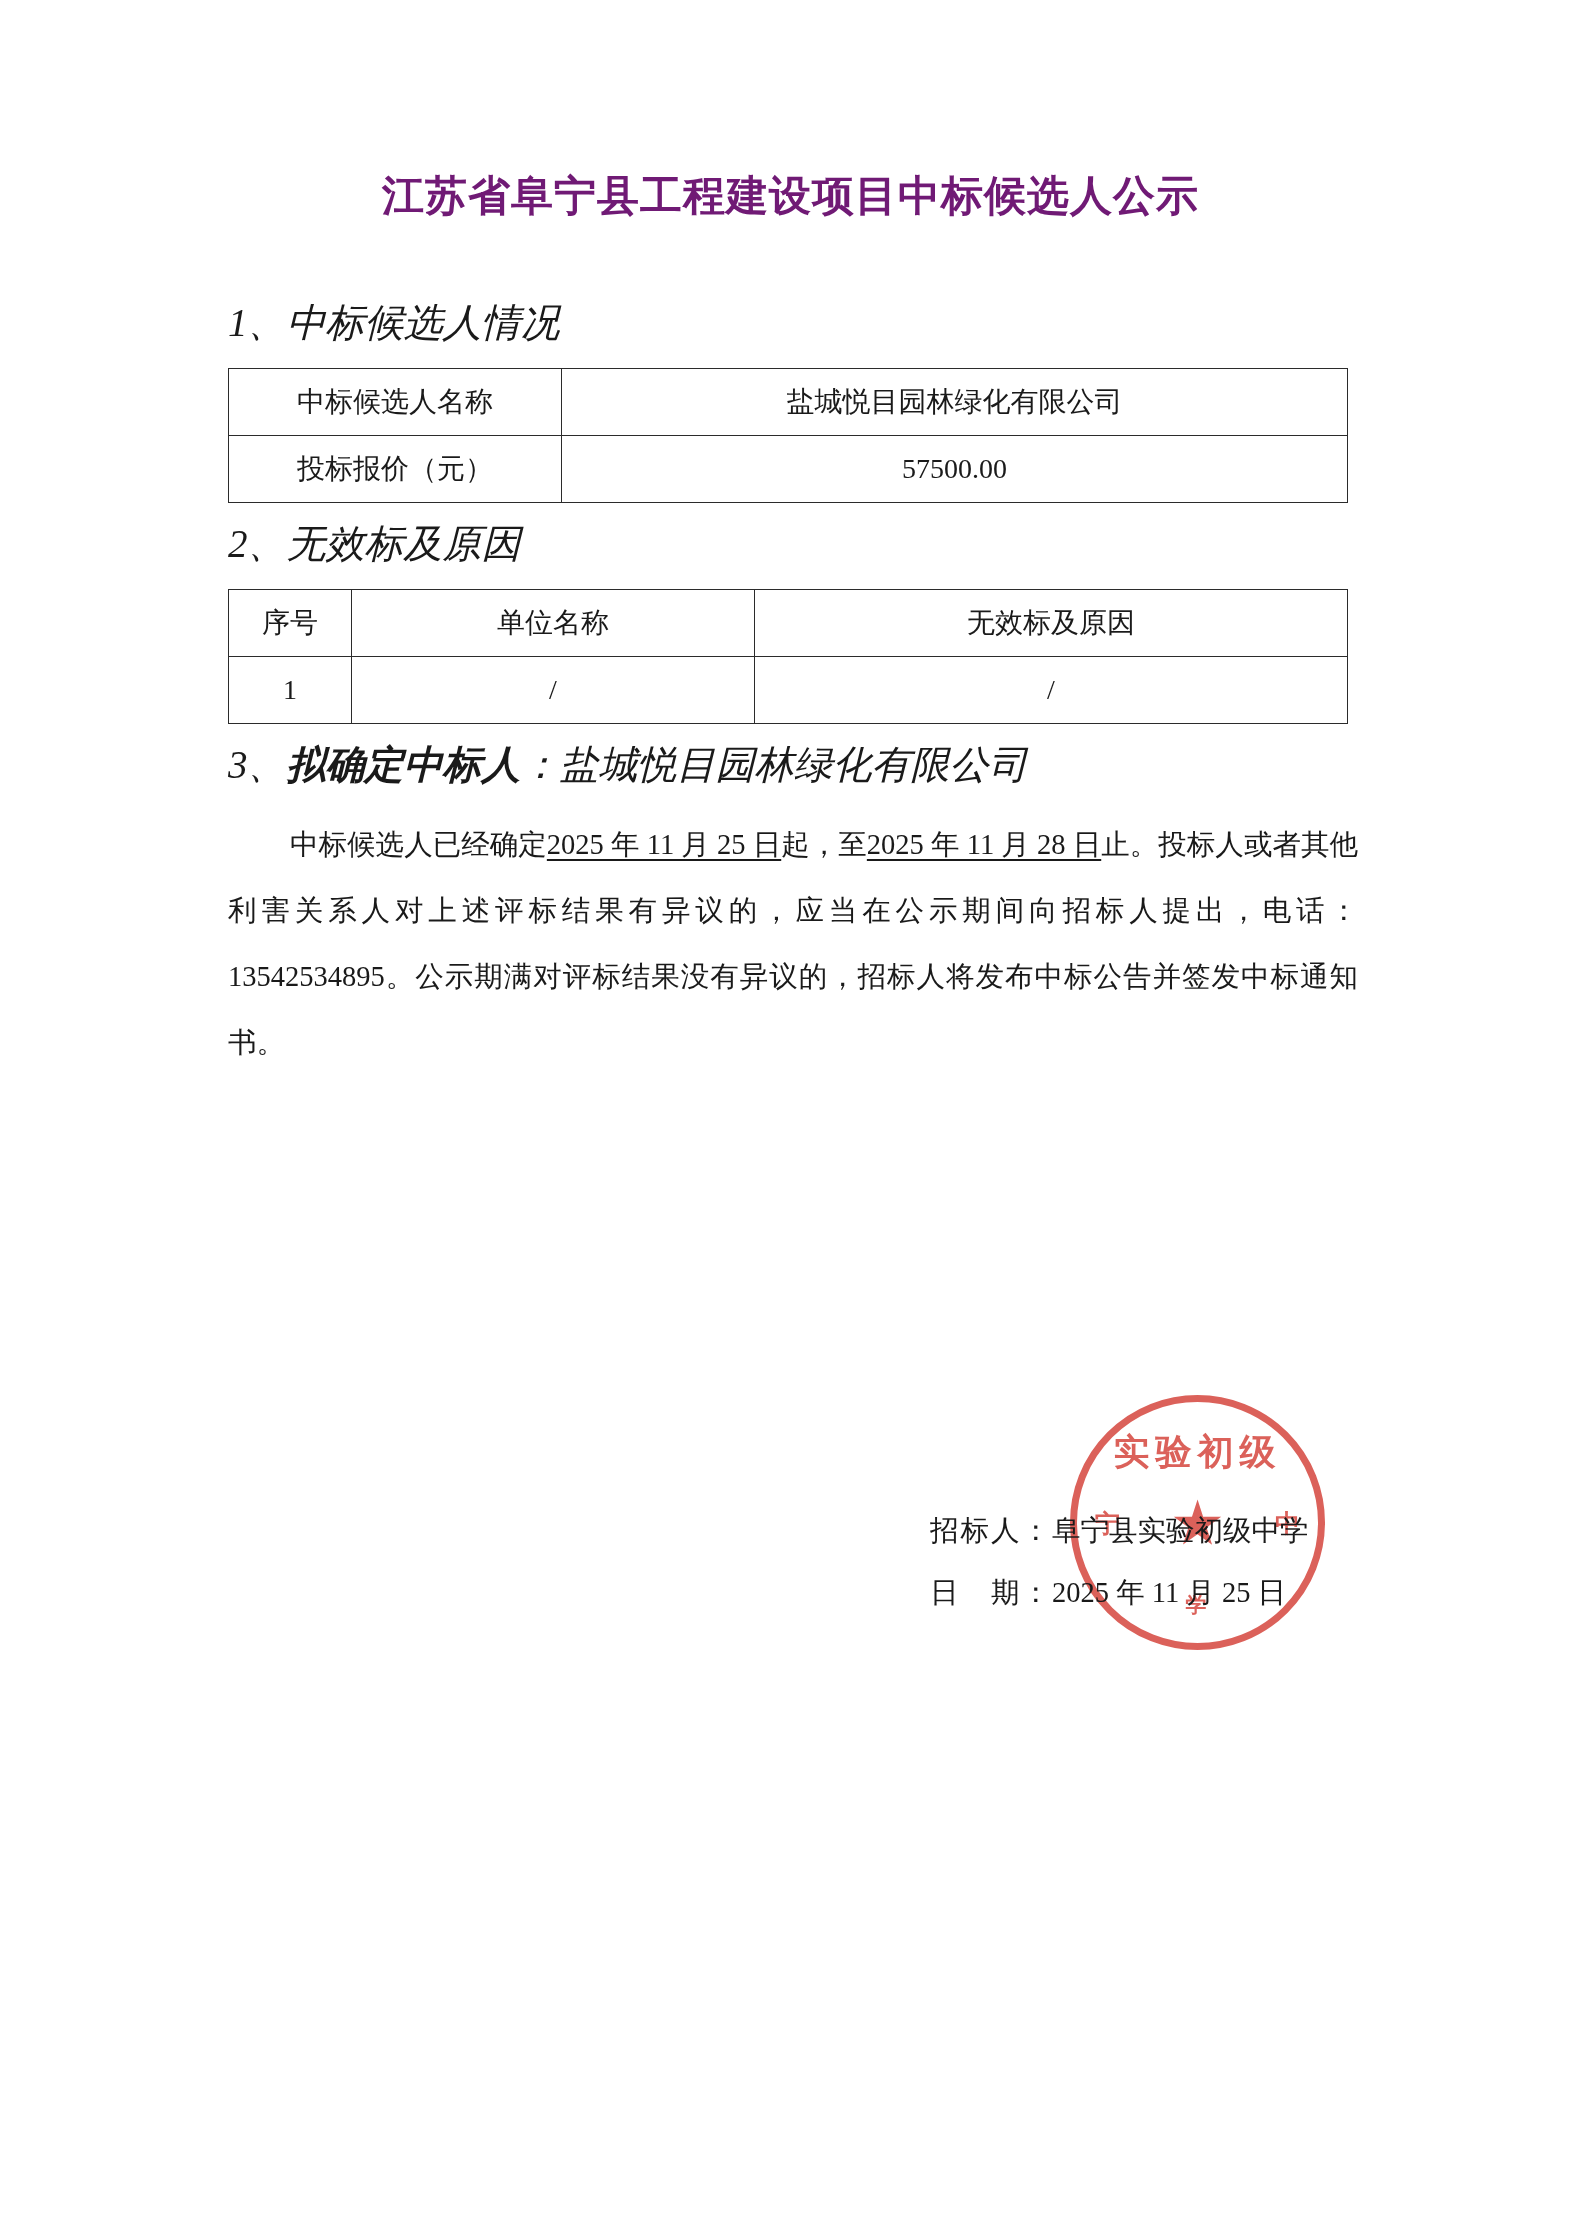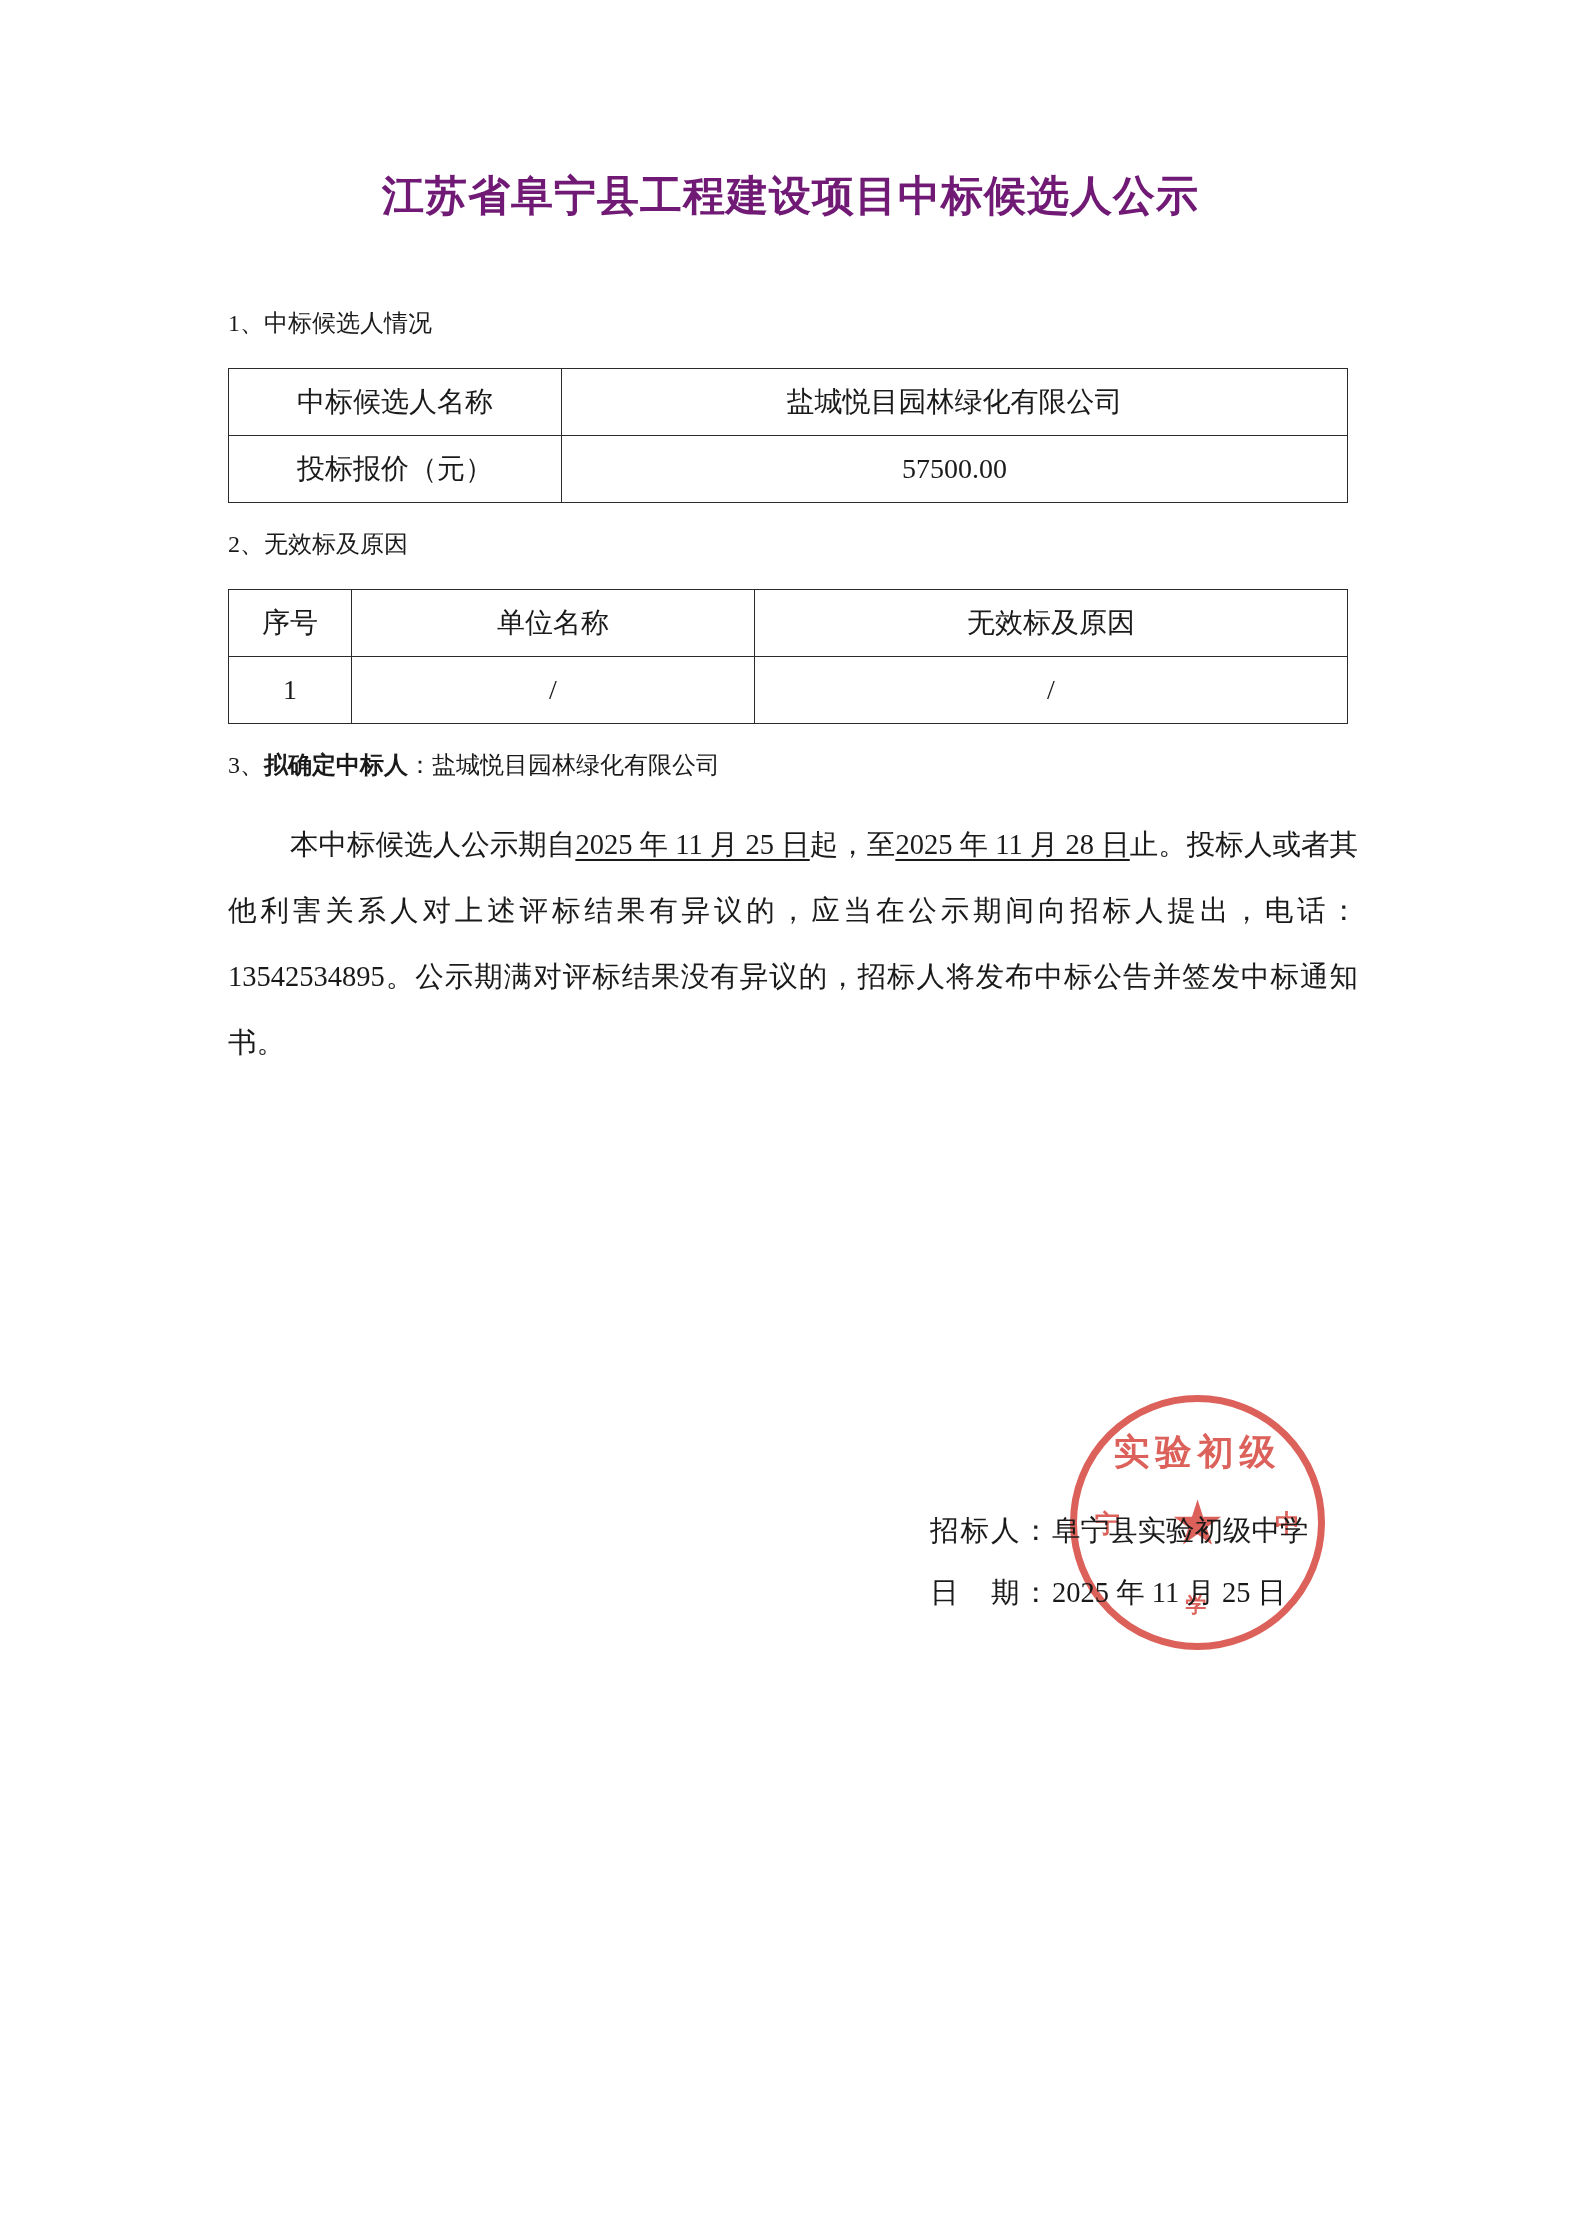--- a/index.html
+++ b/index.html
@@ -48,22 +48,23 @@
   .u {
     text-decoration: underline;
     text-underline-offset: 5px;
   }
   .sans {
     font-family: "Liberation Sans", "DejaVu Sans", sans-serif;
     font-size: 27px;
   }
   .section-head {
     margin: 10px 0 0 0;
-    font-size: 24px;
+    font-size: 39px;
     line-height: 62px;
+    font-style: italic;
   }
   .section-head b {
     font-weight: bold;
   }
   table.grid {
     border-collapse: collapse;
     margin: 14px auto 6px 0;
     width: 1120px;
     table-layout: fixed;
   }
@@ -177,21 +178,21 @@
         <tr>
           <td class="c0">1</td>
           <td class="c1">/</td>
           <td>/</td>
         </tr>
       </tbody>
     </table>
 
     <p class="section-head"><span>3、</span><b>拟确定中标人</b><span>：</span><span>盐城悦目园林绿化有限公司</span></p>
 
-    <p class="closing para"><span>本中标候选人公示期自</span><span class="u">2025 年 11 月 25 日</span><span>起，至</span><span class="u">2025 年 11 月 28 日</span><span>止。投标人或者其他利害关系人对上述评标结果有异议的，应当在公示期间向招标人提出，电话：13542534895。公示期满对评标结果没有异议的，招标人将发布中标公告并签发中标通知书。</span></p>
+    <p class="closing para"><span>中标候选人已经确定</span><span class="u">2025 年 11 月 25 日</span><span>起，至</span><span class="u">2025 年 11 月 28 日</span><span>止。投标人或者其他利害关系人对上述评标结果有异议的，应当在公示期间向招标人提出，电话：13542534895。公示期满对评标结果没有异议的，招标人将发布中标公告并签发中标通知书。</span></p>
 
   </div>
 
   <div class="seal">
     <div class="arc-top">实验初级</div>
     <div class="arc-left">宁</div>
     <div class="arc-right">中</div>
     <div class="star">★</div>
     <div class="arc-bottom">学</div>
   </div>

